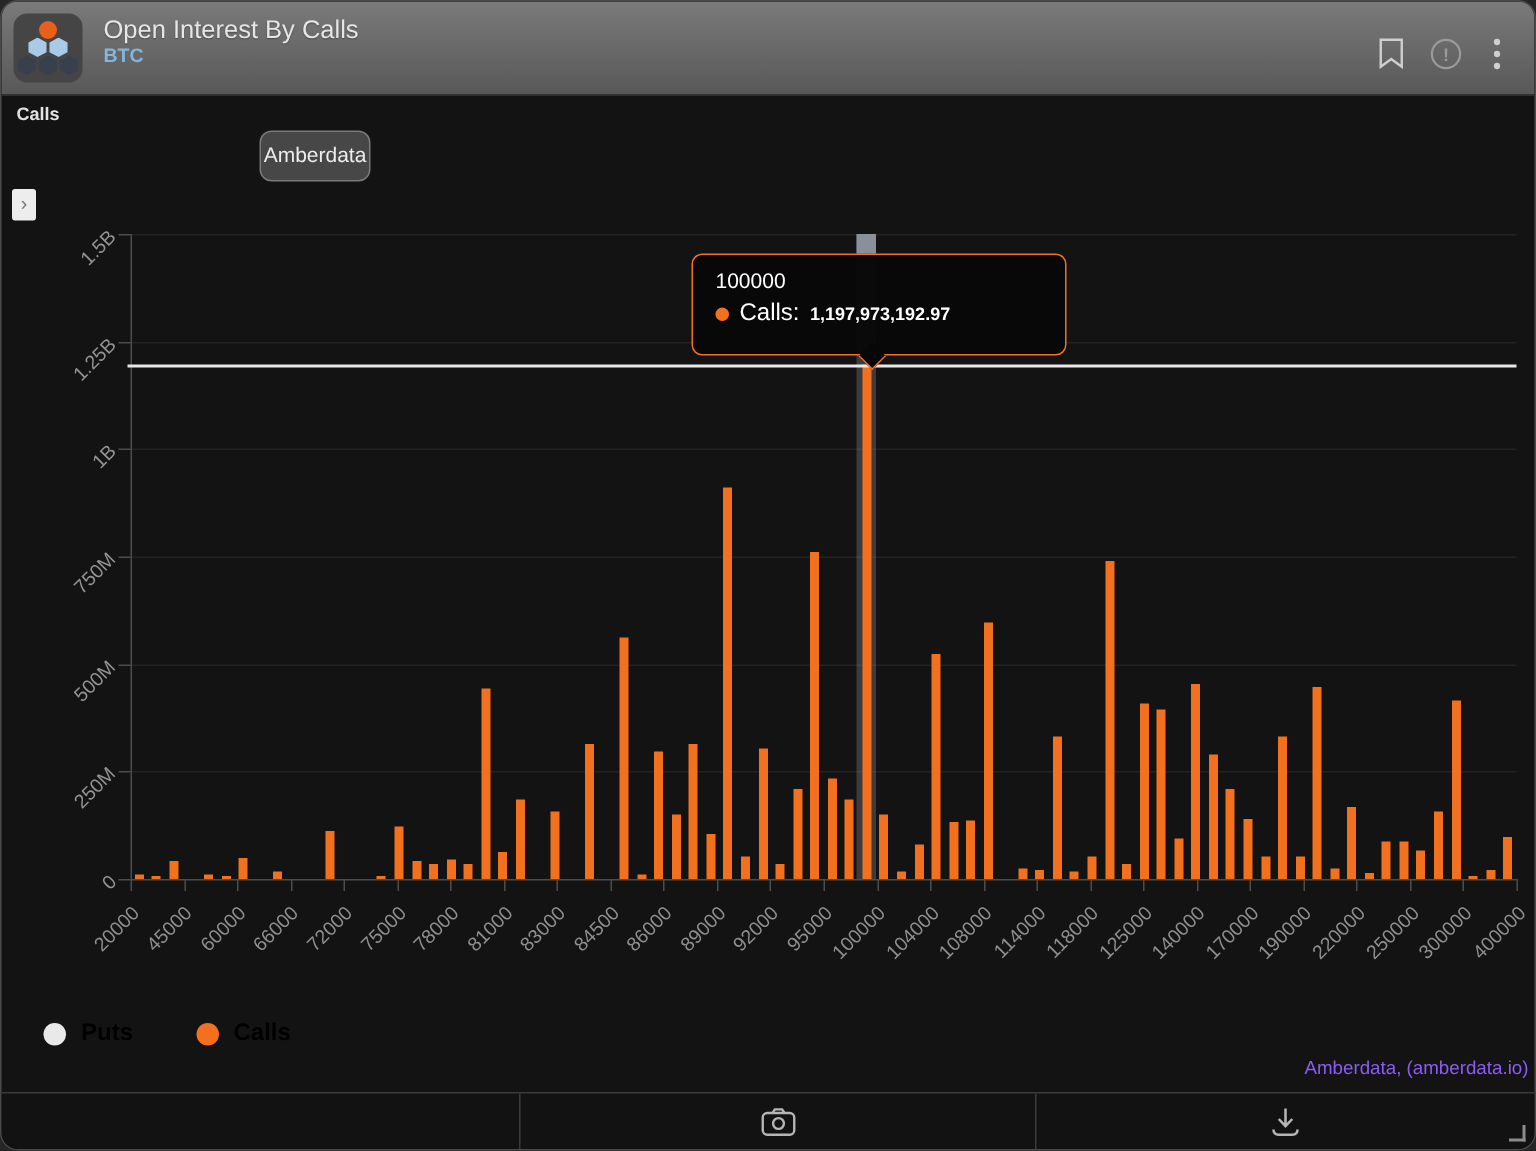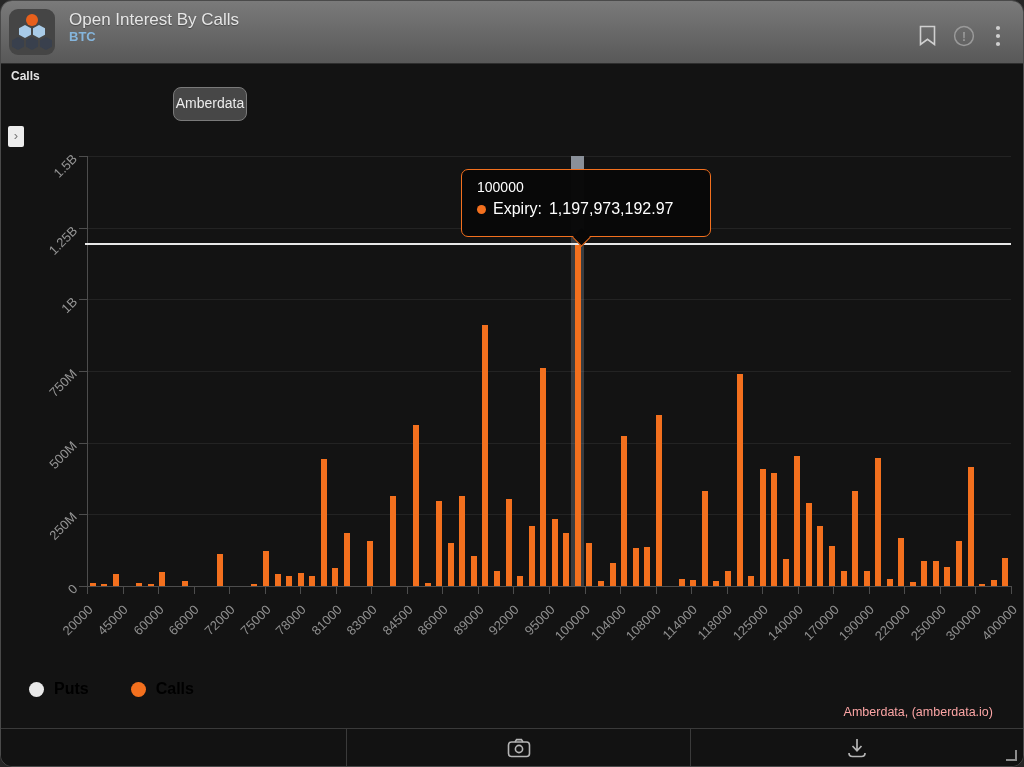--- a/index.html
+++ b/index.html
@@ -41,27 +41,27 @@
   
   #tooltip{position:absolute;left:460px;top:168px;width:250px;height:68px;box-sizing:border-box;
     background:rgba(7,7,7,.95);border:1.5px solid #f3701e;border-radius:7px;padding:9px 0 0 15px;z-index:9;}
   #tooltip-arrow{position:absolute;left:113px;bottom:-7.5px;width:12px;height:12px;
     background:#070707;border-right:1.5px solid #f3701e;border-bottom:1.5px solid #f3701e;
     transform:rotate(45deg);}
   #tt-title{color:#fff;font-size:14px;margin-bottom:5px;}
   #tt-row{display:flex;align-items:center;color:#fff;font-size:16px;}
   #tt-dot{width:9px;height:9px;border-radius:50%;background:#f3701e;margin-right:7px;}
   #tt-series{font-weight:500;margin-right:7px;}
-  #tt-value{font-weight:normal;font-size:16px;}
+  #tt-value{font-weight:bold;font-size:12px;}
   
   #legend{position:absolute;left:28px;top:679px;display:flex;gap:42px;}
   .leg-item{display:flex;align-items:center;gap:10px;cursor:pointer;}
   .leg-dot{width:15px;height:15px;border-radius:50%;}
   .leg-label{font-size:16px;font-weight:bold;}
-  #credit{position:absolute;right:30px;top:704px;font-size:12.5px;color:#fca5a5;}
+  #credit{position:absolute;right:4px;top:704px;font-size:12.5px;color:#8b5cf6;}
   #footer{position:absolute;left:0;bottom:0;width:100%;height:37px;background:#121212;
     border-top:1px solid #3a3a3a;display:flex;}
   .fsec{height:100%;display:flex;align-items:center;justify-content:center;}
   .fsec+.fsec{border-left:1px solid #3a3a3a;}
   #fsec-left{width:345px;} #fsec-mid{width:343px;} #fsec-right{flex:1;}
   .ficon{color:#b5b5b5;cursor:pointer;display:flex;}
   #resize-corner{position:absolute;right:6px;bottom:5px;width:9px;height:9px;
     border-right:2px solid #8b8b8b;border-bottom:2px solid #8b8b8b;}
 </style>
 </head>
@@ -253,21 +253,21 @@
       <div class="bar" style="left: 989.675px; top: 578.98px; height: 6.02px; background: rgb(243, 112, 30);"></div>
       <div class="bar" style="left: 1001.23px; top: 556.62px; height: 28.38px; background: rgb(243, 112, 30);"></div>
       <div class="" style="position:absolute;left:84px;top:241.57333333333335px;width:926px;height:2px;background:#e8e8e8;z-index:5;"></div>
       <div class="" style="position:absolute;left:570.375px;top:155px;width:13px;height:13px;background:#8a9099;z-index:6;"></div>
     </div>
 
   <div id="tooltip">
     <div id="tt-title">100000</div>
     <div id="tt-row">
       <div id="tt-dot"></div>
-      <span id="tt-series">Expiry:</span>
+      <span id="tt-series">Calls:</span>
       <span id="tt-value">1,197,973,192.97</span>
     </div>
     <div id="tooltip-arrow"></div>
   </div>
 
   <div id="legend">
     <div class="leg-item">
       <div class="leg-dot" style="background: rgb(233, 233, 233);"></div>
       <span class="leg-label">Puts</span>
     </div>

